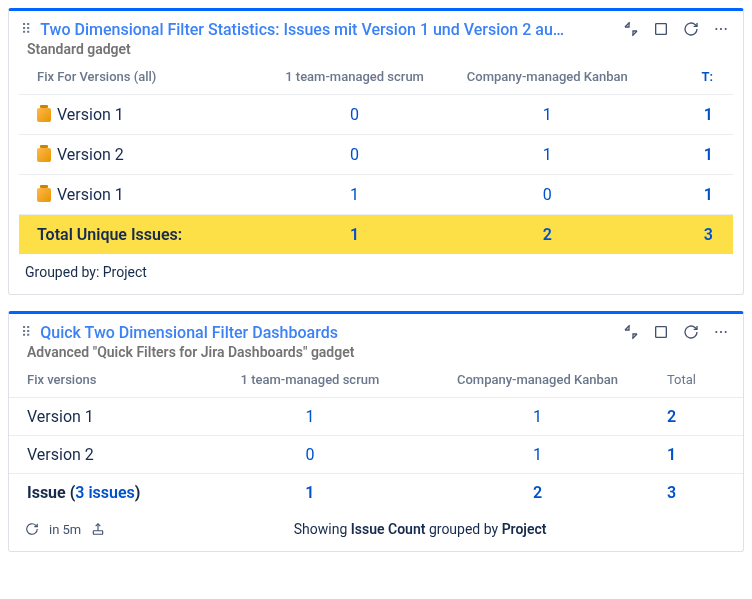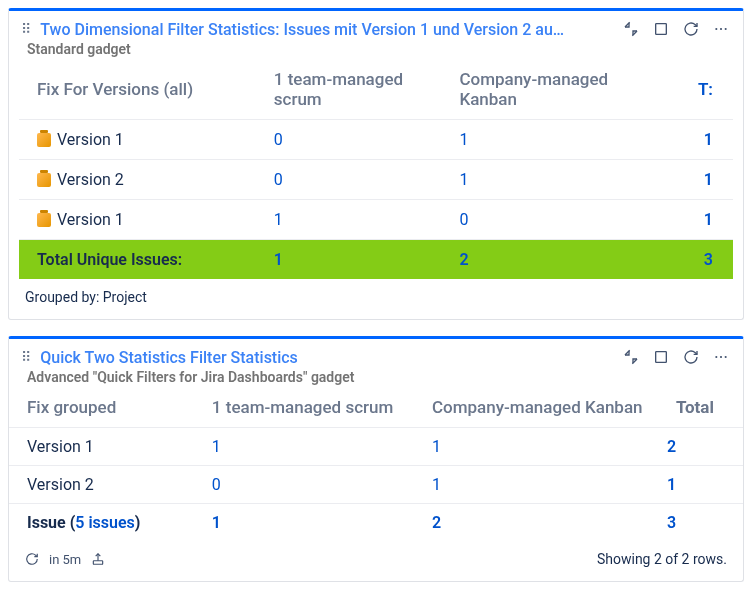--- a/index.html
+++ b/index.html
@@ -63,40 +63,40 @@
       padding: 0 12px 6px 18px;
     }
     .table {
       width: 100%;
       border-collapse: collapse;
     }
     .table th {
       text-align: left;
       font-weight: 500;
       color: #6b778c;
-      font-size: 17px;
+      font-size: 13px;
       padding: 6px 12px 10px 12px;
       margin-left: 28px;
     }
     .table td {
       padding: 10px 12px;
       border-top: 1px solid #ebecf0;
       font-size: 16px;
     }
-    .table td.valcell, .table th.valcell { text-align: left; }
+    .table td.valcell, .table th.valcell { text-align: center; }
     .table td.totalcell, .table th.totalcell { text-align: right; color:#0052cc; font-weight:600; }
     .valnum { color: #0052cc; font-weight: 400; }
     .version-icon {
       display:inline-block; width:14px; height:14px;
       background: linear-gradient(135deg,#ffb84d,#e69500);
       border-radius:2px; margin-right:6px; vertical-align:-2px;
       position:relative;
     }
     .version-icon::after{content:"";position:absolute;top:-3px;left:3px;width:8px;height:3px;background:#cc8400;border-radius:1px;}
-    .total-row td { background:#84cc16; font-weight:600; color:#172b4d; }
+    .total-row td { background:#fde047; font-weight:600; color:#172b4d; }
     .total-row td .valnum { font-weight:600; }
     .gadget-footer {
       display:flex; justify-content:space-between; align-items:center;
       padding:10px 16px 14px 16px; font-size:14px; color:#172b4d;
       flex-wrap:wrap; gap:8px;
     }
     .gadget-footer-center{flex:1;text-align:center;}
     .gadget-footer b{font-weight:600;}
     .mini-actions{display:flex;align-items:center;gap:10px;color:#42526e;font-size:13px;}
     .table-wrap{padding:0 10px 0 10px;}
@@ -183,21 +183,21 @@
     </table>
   </div>
   <div class="gadget-footer">
     <div>Grouped by: Project</div>
   </div>
 </div>
 
 <div class="gadget">
   <div class="gadget-header">
     <span class="drag-handle">⠿</span>
-    <div class="gadget-title">Quick Two Statistics Filter Statistics</div>
+    <div class="gadget-title">Quick Two Dimensional Filter Dashboards</div>
     <div class="gadget-actions">
       <span class="icon-btn">
           <svg viewBox="0 0 24 24" fill="none" stroke="currentColor" stroke-width="2">
             <path d="M9 3v6H3"></path>
             <path d="M15 21v-6h6"></path>
             <path d="M3 9l7-7"></path>
             <path d="M21 15l-7 7"></path>
           </svg>
         </span>
       <span class="icon-btn">
@@ -217,41 +217,41 @@
             <circle cx="12" cy="12" r="1.6"></circle>
             <circle cx="19" cy="12" r="1.6"></circle>
           </svg>
         </span>
     </div>
   </div>
   <div class="subtitle">Advanced "Quick Filters for Jira Dashboards" gadget</div>
   <table class="table slim">
     <thead>
       <tr>
-        <th style="width:26%">Fix grouped</th>
+        <th style="width:26%">Fix versions</th>
         <th class="valcell" style="width:30%">1 team-managed scrum</th>
         <th class="valcell" style="width:32%">Company-managed Kanban</th>
-        <th class="totalcell" style="width:12%;text-align:center;color:#6b778c;font-weight:700">Total</th>
+        <th class="totalcell" style="width:12%;text-align:left;color:#6b778c;font-weight:400">Total</th>
       </tr>
     </thead>
     <tbody>
       <tr>
         <td>Version 1</td>
         <td class="valcell"><span class="valnum">1</span></td>
         <td class="valcell"><span class="valnum">1</span></td>
         <td><span class="link-bold">2</span></td>
       </tr>
       <tr>
         <td>Version 2</td>
         <td class="valcell"><span class="valnum">0</span></td>
         <td class="valcell"><span class="valnum">1</span></td>
         <td><span class="link-bold">1</span></td>
       </tr>
       <tr>
-        <td><b>Issue (</b><span class="link-bold">5 issues</span><b>)</b></td>
+        <td><b>Issue (</b><span class="link-bold">3 issues</span><b>)</b></td>
         <td class="valcell"><span class="link-bold">1</span></td>
         <td class="valcell"><span class="link-bold">2</span></td>
         <td><span class="link-bold">3</span></td>
       </tr>
     </tbody>
   </table>
   <div class="gadget-footer">
     <div class="mini-actions">
       <span class="icon-btn" style="width:14px;height:14px">
           <svg viewBox="0 0 24 24" fill="none" stroke="currentColor" stroke-width="2">
@@ -261,15 +261,17 @@
         </span>
       <span>in 5m</span>
       <span class="icon-btn" style="width:14px;height:14px">
           <svg viewBox="0 0 24 24" fill="none" stroke="currentColor" stroke-width="2">
             <path d="M12 3v12"></path>
             <path d="M8 7l4-4 4 4"></path>
             <rect x="4" y="15" width="16" height="6" rx="1"></rect>
           </svg>
         </span>
     </div>
-    <div>Showing 2 of 2 rows.</div>
+    <div class="gadget-footer-center">
+      <span>Showing </span><b>Issue Count</b><span> grouped by </span><b>Project</b>
+    </div>
   </div>
 </div>
 
 </body></html>

